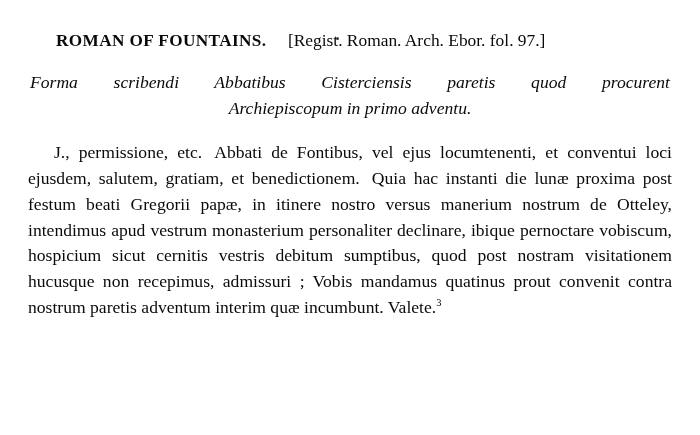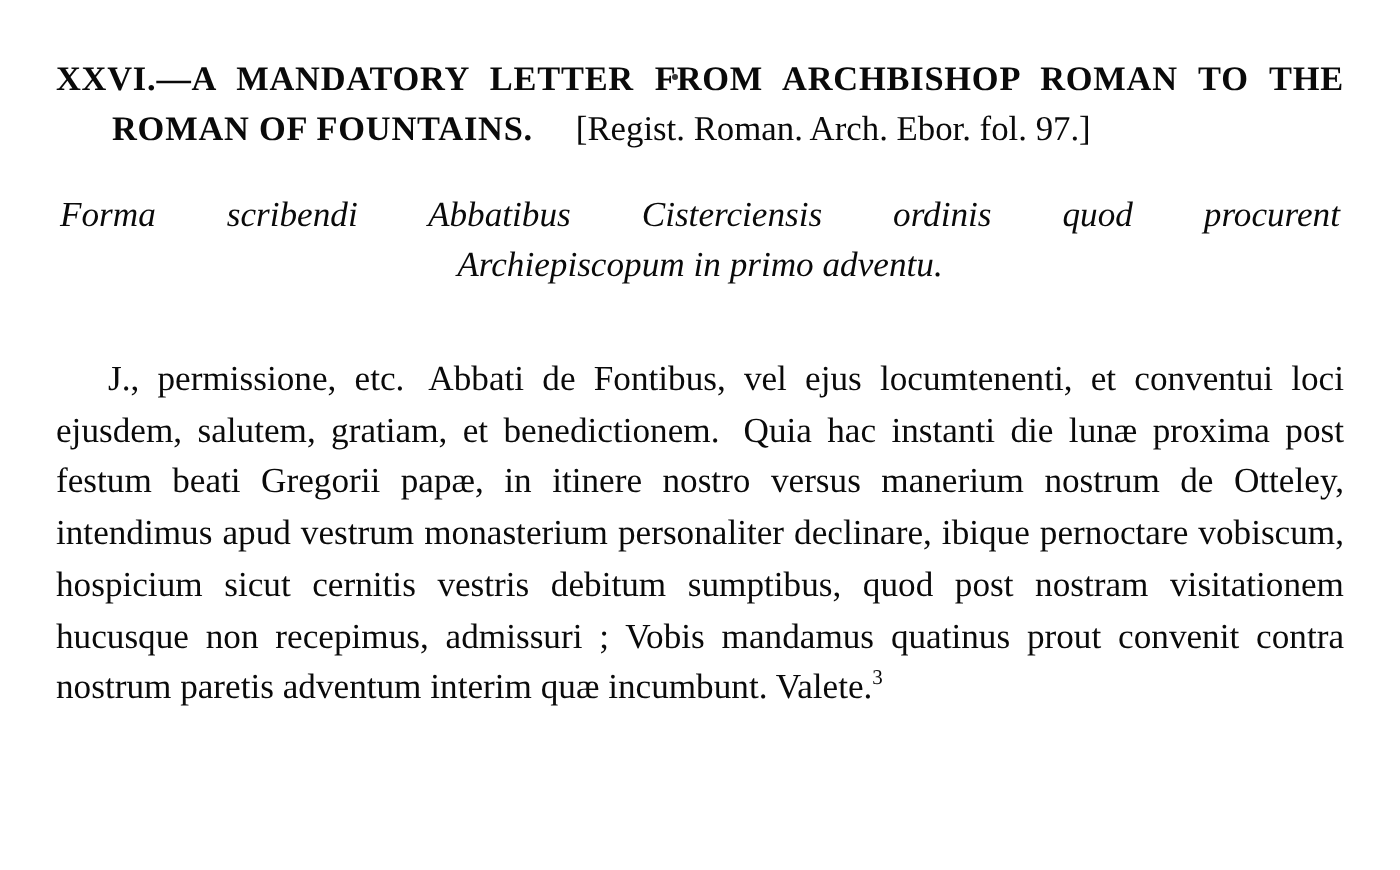--- a/index.html
+++ b/index.html
@@ -64,21 +64,21 @@
   .rubric .rl1 {
     display: block;
     text-align: justify;
     text-align-last: justify;
     padding: 0 2px;
   }
   .rubric .rl2 {
     display: block;
   }
   .body-text {
-    margin-top: 31px;
+    margin-top: 19px;
     font-size: 17.6px;
     line-height: 1.465;
     text-align: justify;
     text-align-last: left;
     hyphens: none;
   }
   .body-text .indent {
     display: inline-block;
     width: 26px;
   }
@@ -93,30 +93,29 @@
   }
 </style>
 </head>
 <body>
 
 <div class="page">
 
   <div class="top-dot"></div>
 
   <div class="heading">
-    <span class="line1">XXVI.—A MANDATORY LETTER FROM ARCHBISHOP ROMAN TO THE</span>
     <span class="line2">
       <span>ROMAN OF FOUNTAINS.</span>
       <span class="gap-wide"></span>
       <span class="ref">[Regist. Roman. Arch. Ebor. fol. 97.]</span>
     </span>
   </div>
 
   <div class="rubric">
-    <span class="rl1">Forma scribendi Abbatibus Cisterciensis ordinis quod procurent</span>
+    <span class="rl1">Forma scribendi Abbatibus Cisterciensis paretis quod procurent</span>
     <span class="rl2">Archiepiscopum in primo adventu.</span>
   </div>
 
   <p class="body-text">
     <span class="indent"></span><span>J., permissione, etc.</span><span class="gap-wide"></span><span>Abbati de Fontibus, vel ejus locumtenenti, et conventui loci ejusdem, salutem, gratiam, et benedictionem.</span><span class="gap-wide"></span><span>Quia hac instanti die lunæ proxima post festum beati Gregorii papæ, in itinere nostro versus manerium nostrum de Otteley, intendimus apud vestrum monasterium personaliter declinare, ibique pernoctare vobiscum, hospicium sicut cernitis vestris debitum sumptibus, quod post nostram visitationem hucusque non recepimus, admissuri ; Vobis mandamus quatinus prout convenit contra nostrum paretis adventum interim quæ incumbunt. Valete.</span><sup class="footnote">3</sup>
   </p>
 
 </div>
 
 </body></html>

